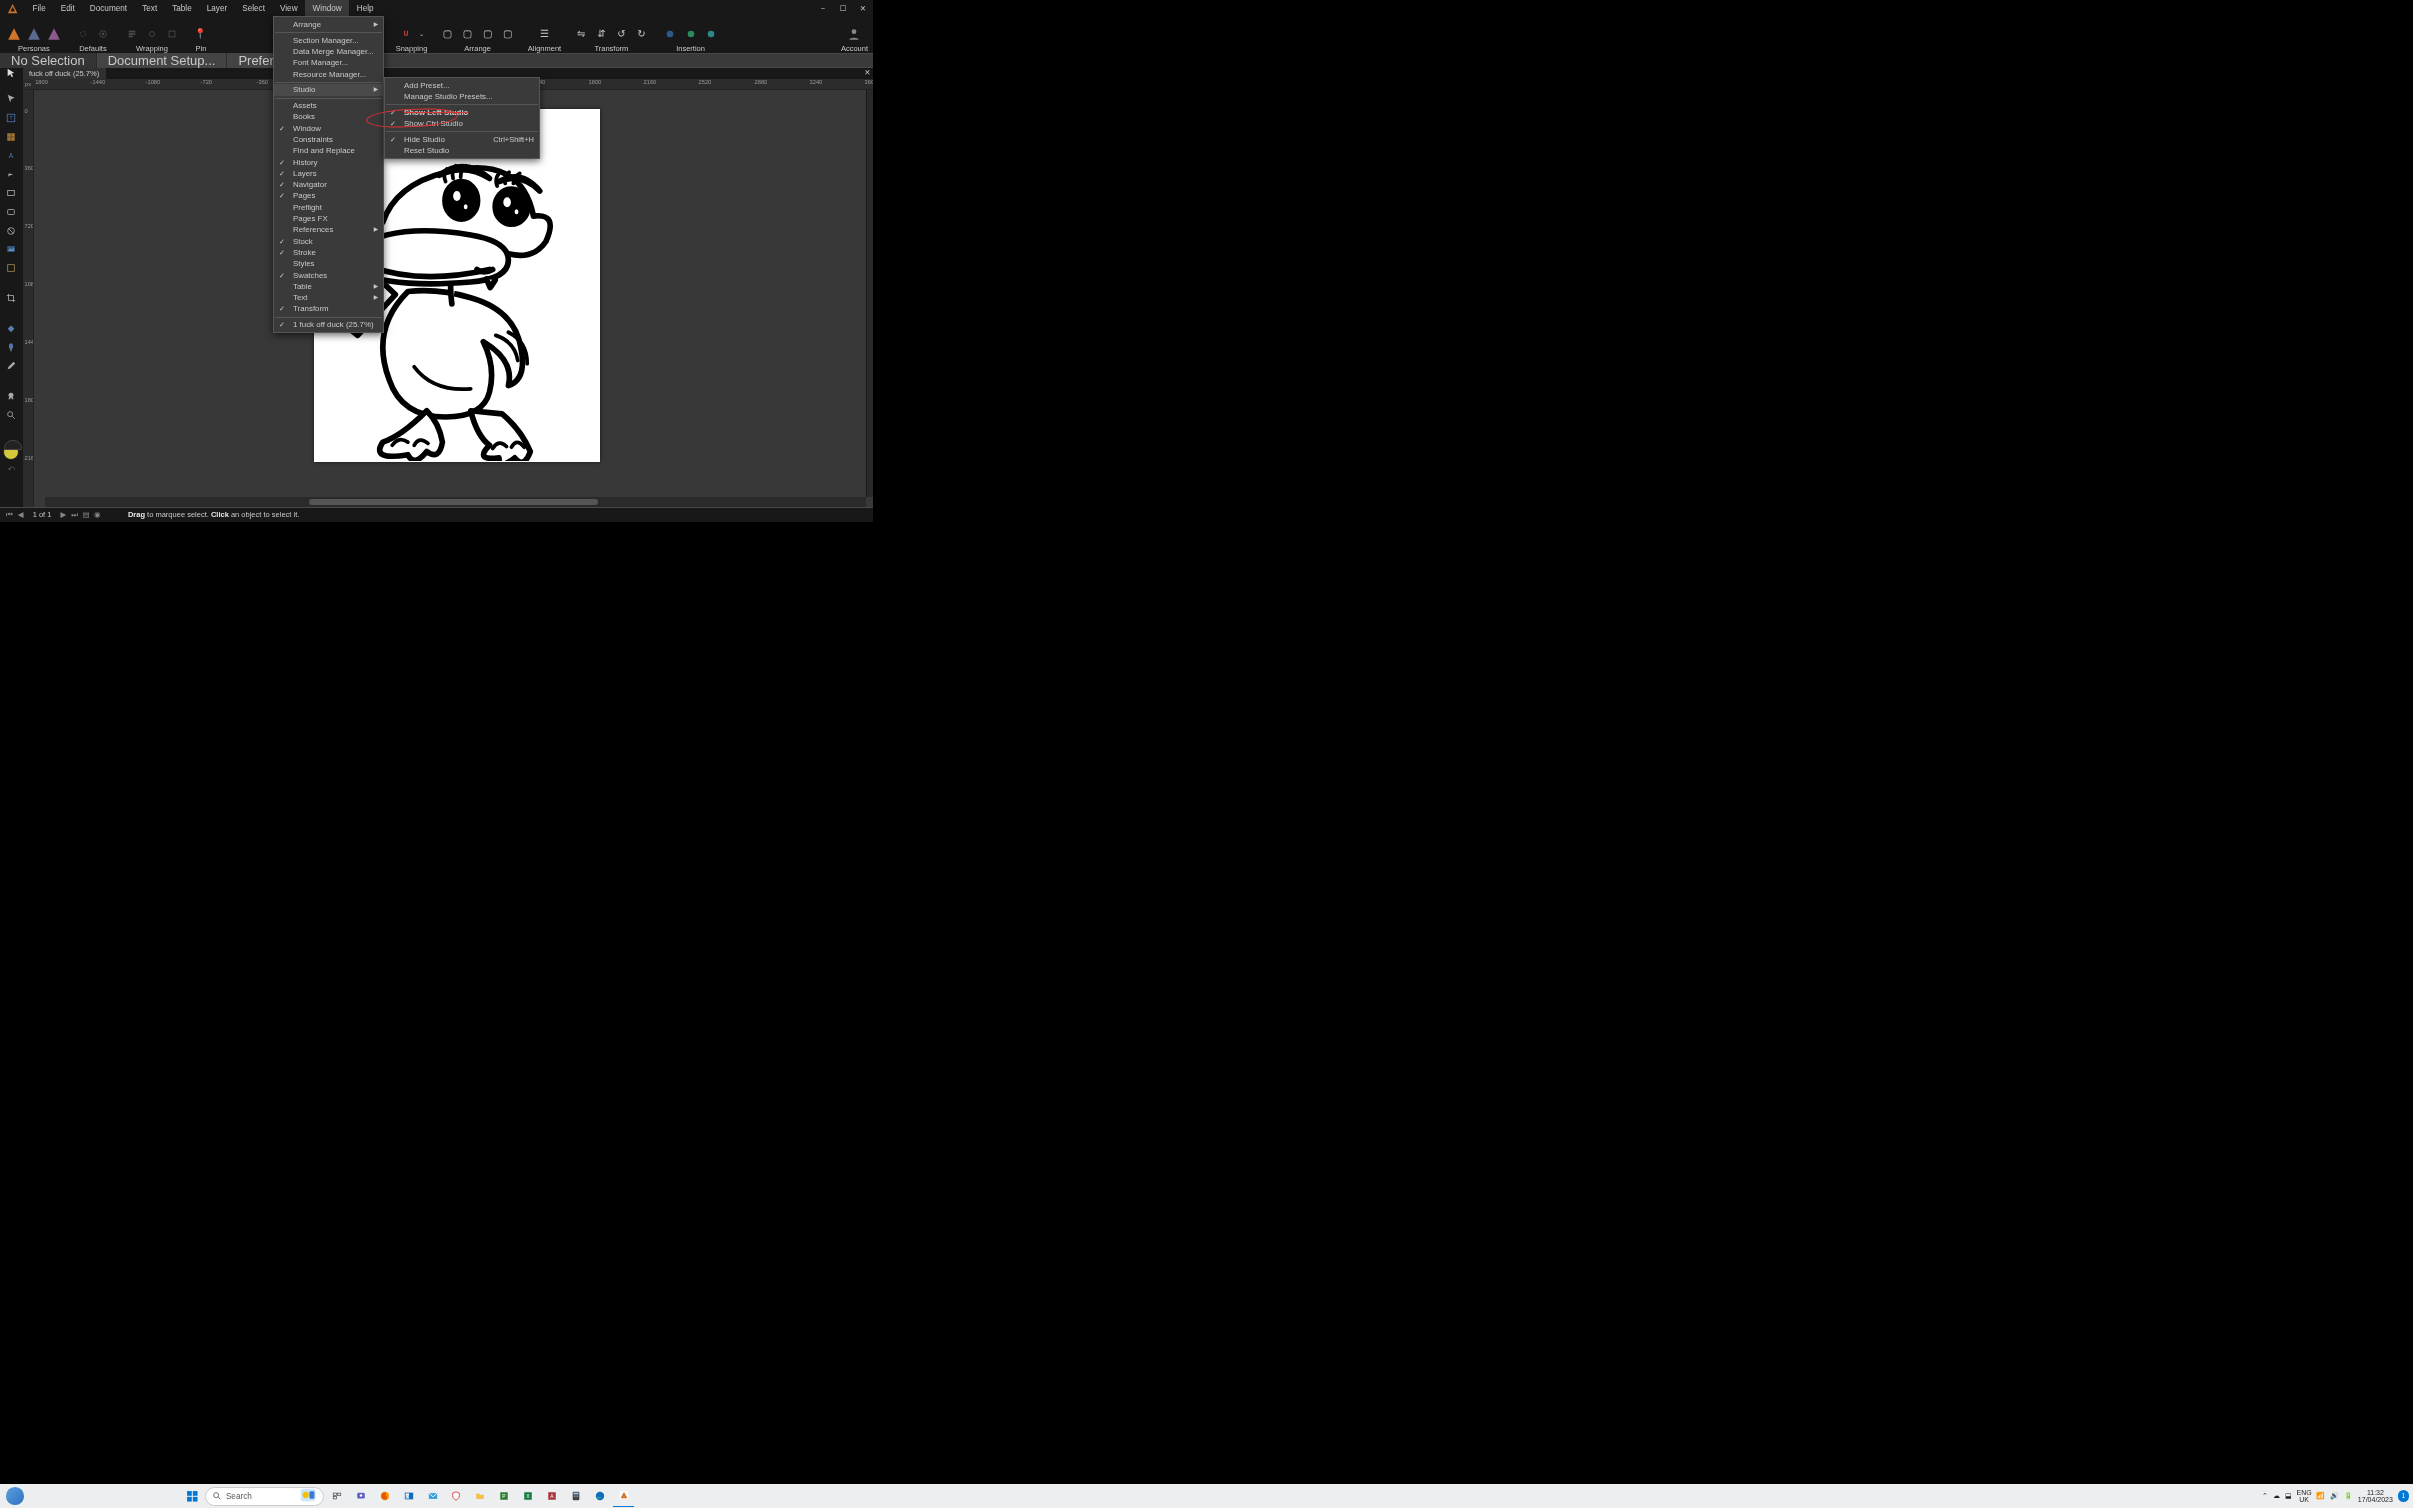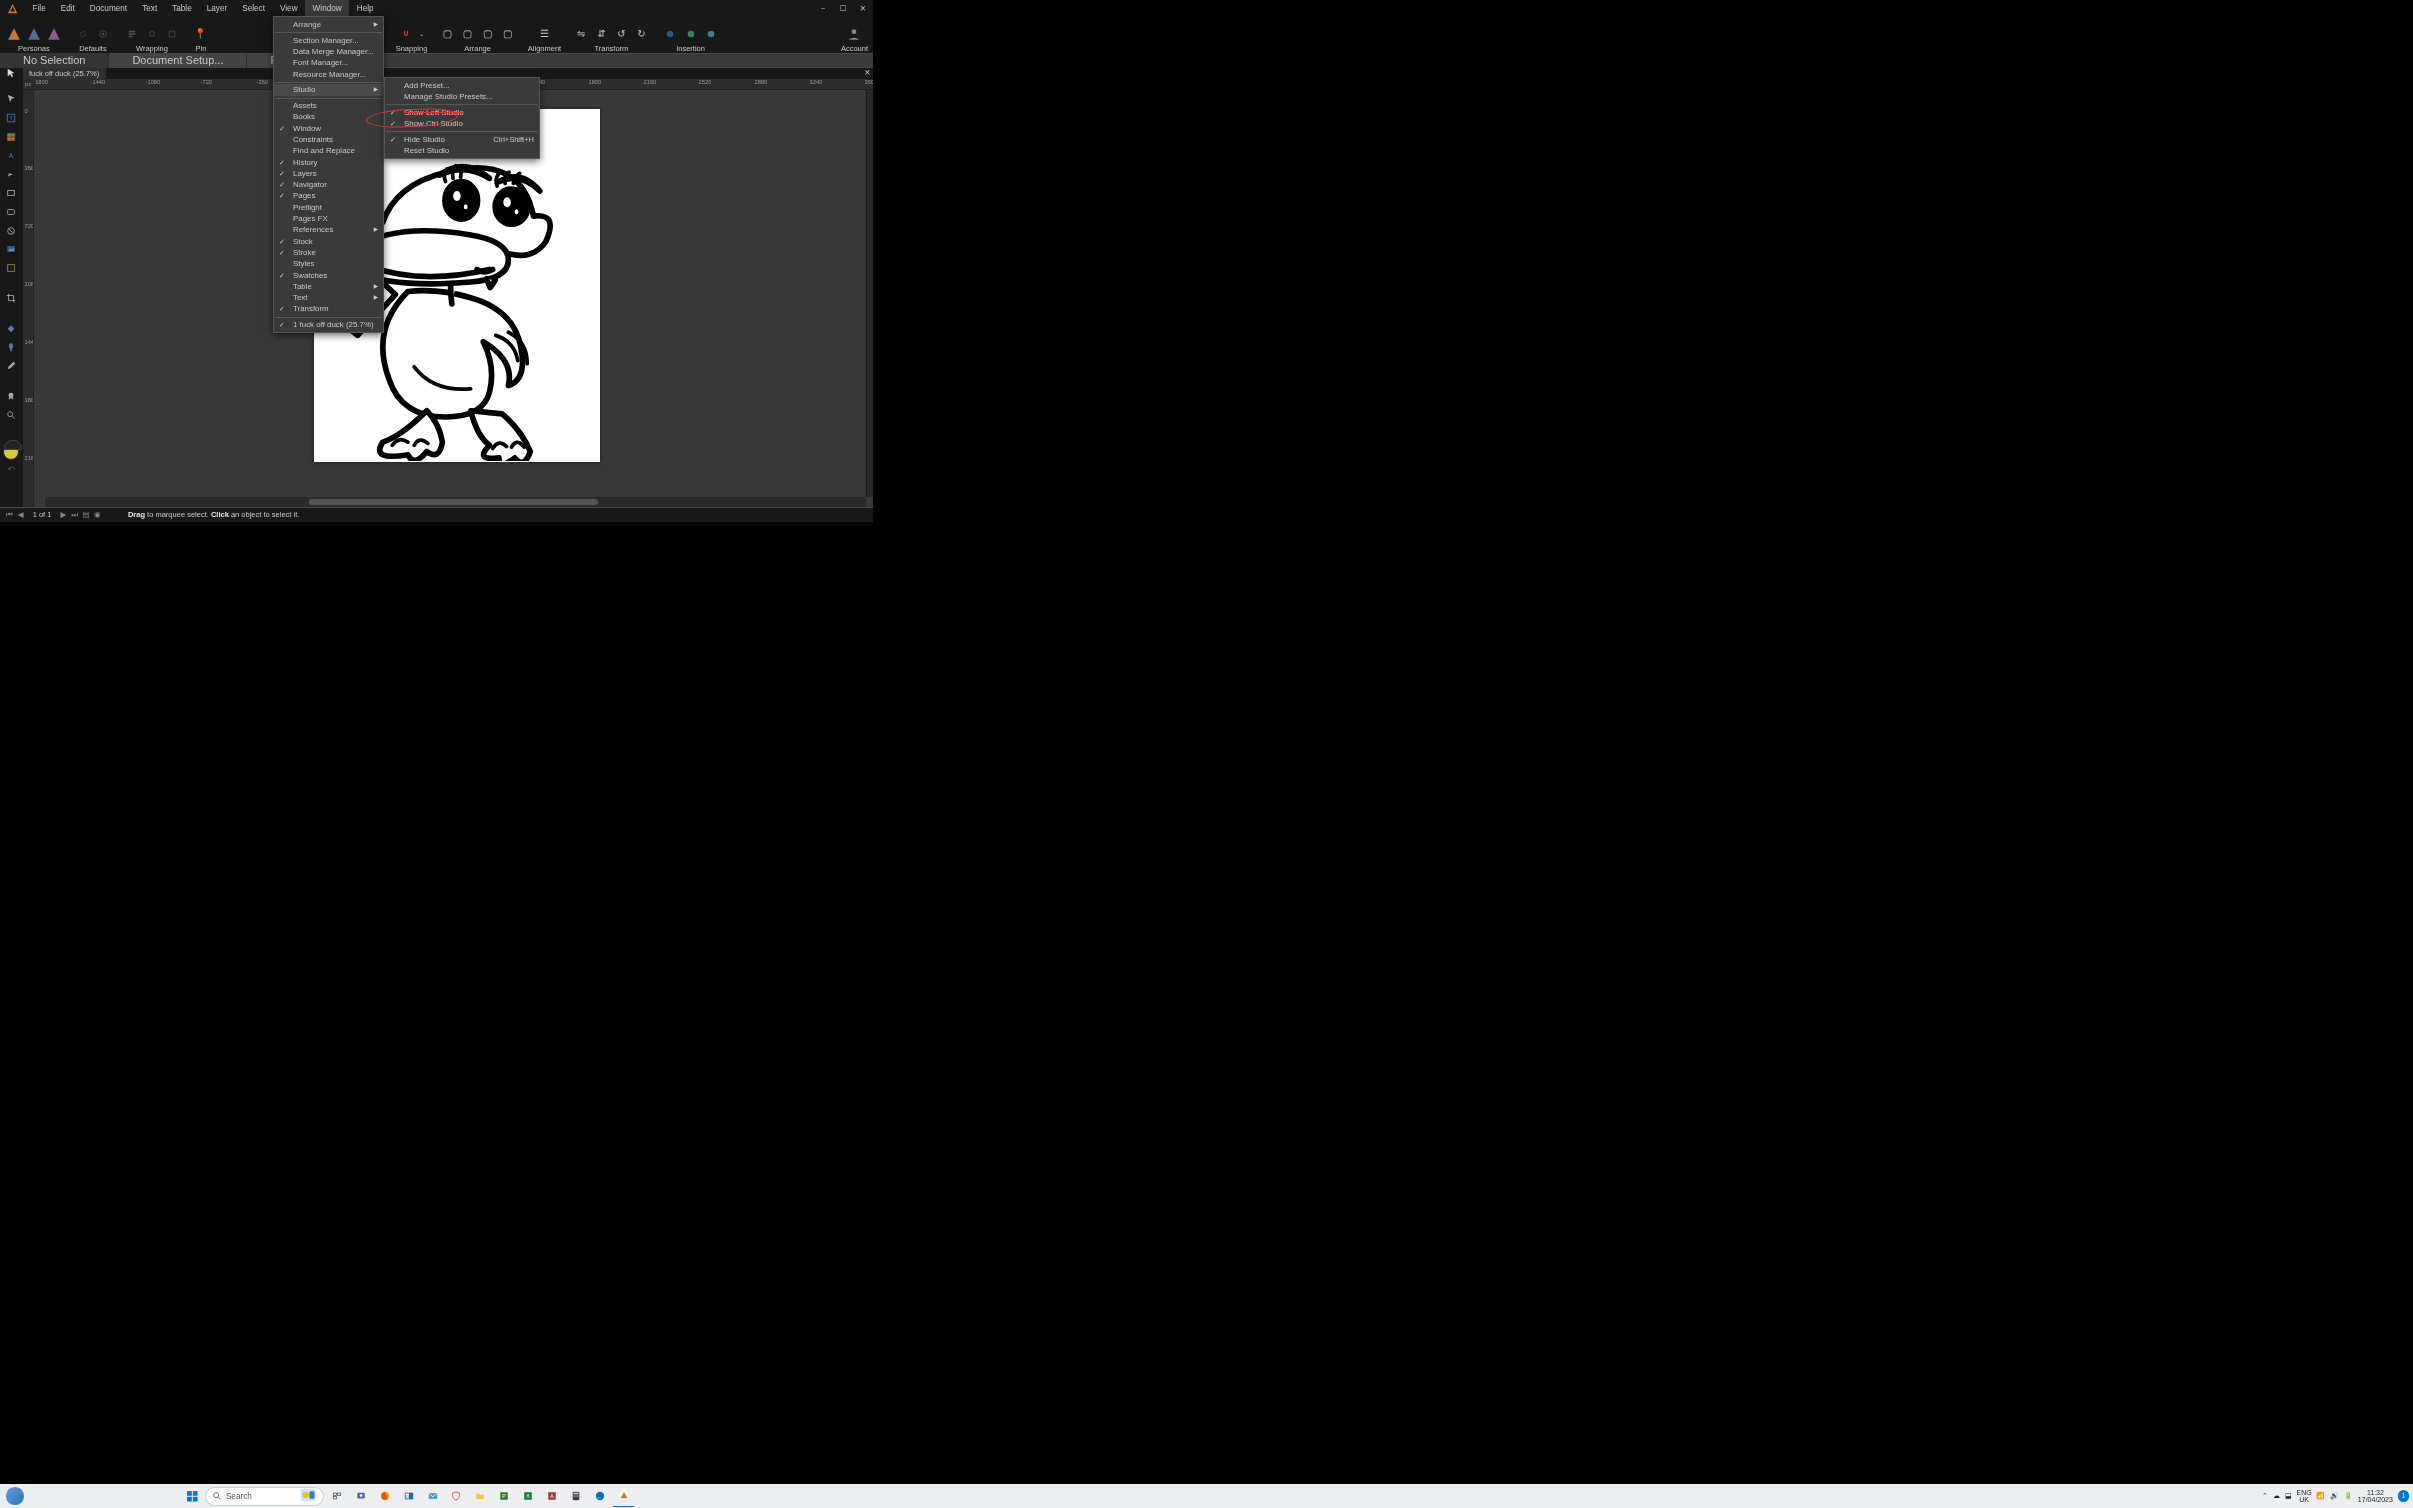--- a/index.html
+++ b/index.html
@@ -31,21 +31,21 @@
   .toolbar { display:flex; align-items:flex-end; height:35px; background:var(--bg-darker); padding:0 5px; gap:11.3px;}
   .tool-group { display:flex; flex-direction:column; align-items:center; gap:1.3px;}
   .tool-group .icons { display:flex; gap:2.5px; align-items:center;}
   .tool-btn { width:17.6px; height:17.6px; display:flex; align-items:center; justify-content:center; border-radius:1.3px; }
   .tool-btn.dim svg { opacity:.35; }
   .tool-label { font-size:7.5px; color:var(--text); }
   .accountspacer { flex:1; }
 
   
   .contextbar { height:15px; display:flex; align-items:center; background:var(--bg-light); border-top:0.6px solid var(--border); border-bottom:0.6px solid var(--border); }
-  .contextbar .chip { padding:0 23px; height:15px; line-height:15px; font-size:11px; border-right:0.6px solid #2d2d2d; }
+  .contextbar .chip { padding:0 11px; height:15px; line-height:15px; font-size:13px; border-right:0.6px solid #2d2d2d; }
   .contextbar .chip.link { background:#444; }
   .contextbar .chip:first-child { background:#343434; }
 
   
   .doctabrow { height:11.3px; display:flex; background:var(--bg-darker); }
   .doctabrow .cursoricon { width:22.6px; height:11.3px; display:flex;align-items:center;justify-content:center; }
   .doctabrow .tab { padding:0 6.3px; font-size:7.5px; line-height:11.3px; background:#303030; height:11.3px; }
   .doctabrow .closex { margin-left:auto; width:11.3px; text-align:center; font-size:7.5px; }
 
   
@@ -523,21 +523,21 @@
       <div class="row"><span>Text</span><span class="arrow">▶</span></div>
       <div class="row"><span class="chk">✓</span><span>Transform</span></div>
       <div class="sep"></div>
       <div class="row"><span class="chk">✓</span><span>1 fuck off duck (25.7%)</span></div>
     </div>
 
   <div class="dropdown" id="menu-studio" style="left:384px; top:77px; width:156px;">
       <div class="row"><span>Add Preset...</span></div>
       <div class="row"><span>Manage Studio Presets...</span></div>
       <div class="sep"></div>
-      <div class="row"><span class="chk">✓</span><span style="text-decoration: line-through 1.3px rgb(221, 51, 51);">Show Left Studio</span></div>
+      <div class="row"><span class="chk">✓</span><span style="text-decoration: line-through 1.3px rgb(221, 51, 51); font-weight: bold;">Show Left Studio</span></div>
       <div class="row"><span class="chk">✓</span><span>Show Ctrl Studio</span></div>
       <div class="sep"></div>
       <div class="row"><span class="chk">✓</span><span>Hide Studio</span><span class="sc">Ctrl+Shift+H</span></div>
       <div class="row"><span>Reset Studio</span></div>
     </div>
 
   <div class="redcircle" style="left:366px; top:109px; width:92px; height:17.6px;"></div>
 </div>
 
 <div class="taskbar">

